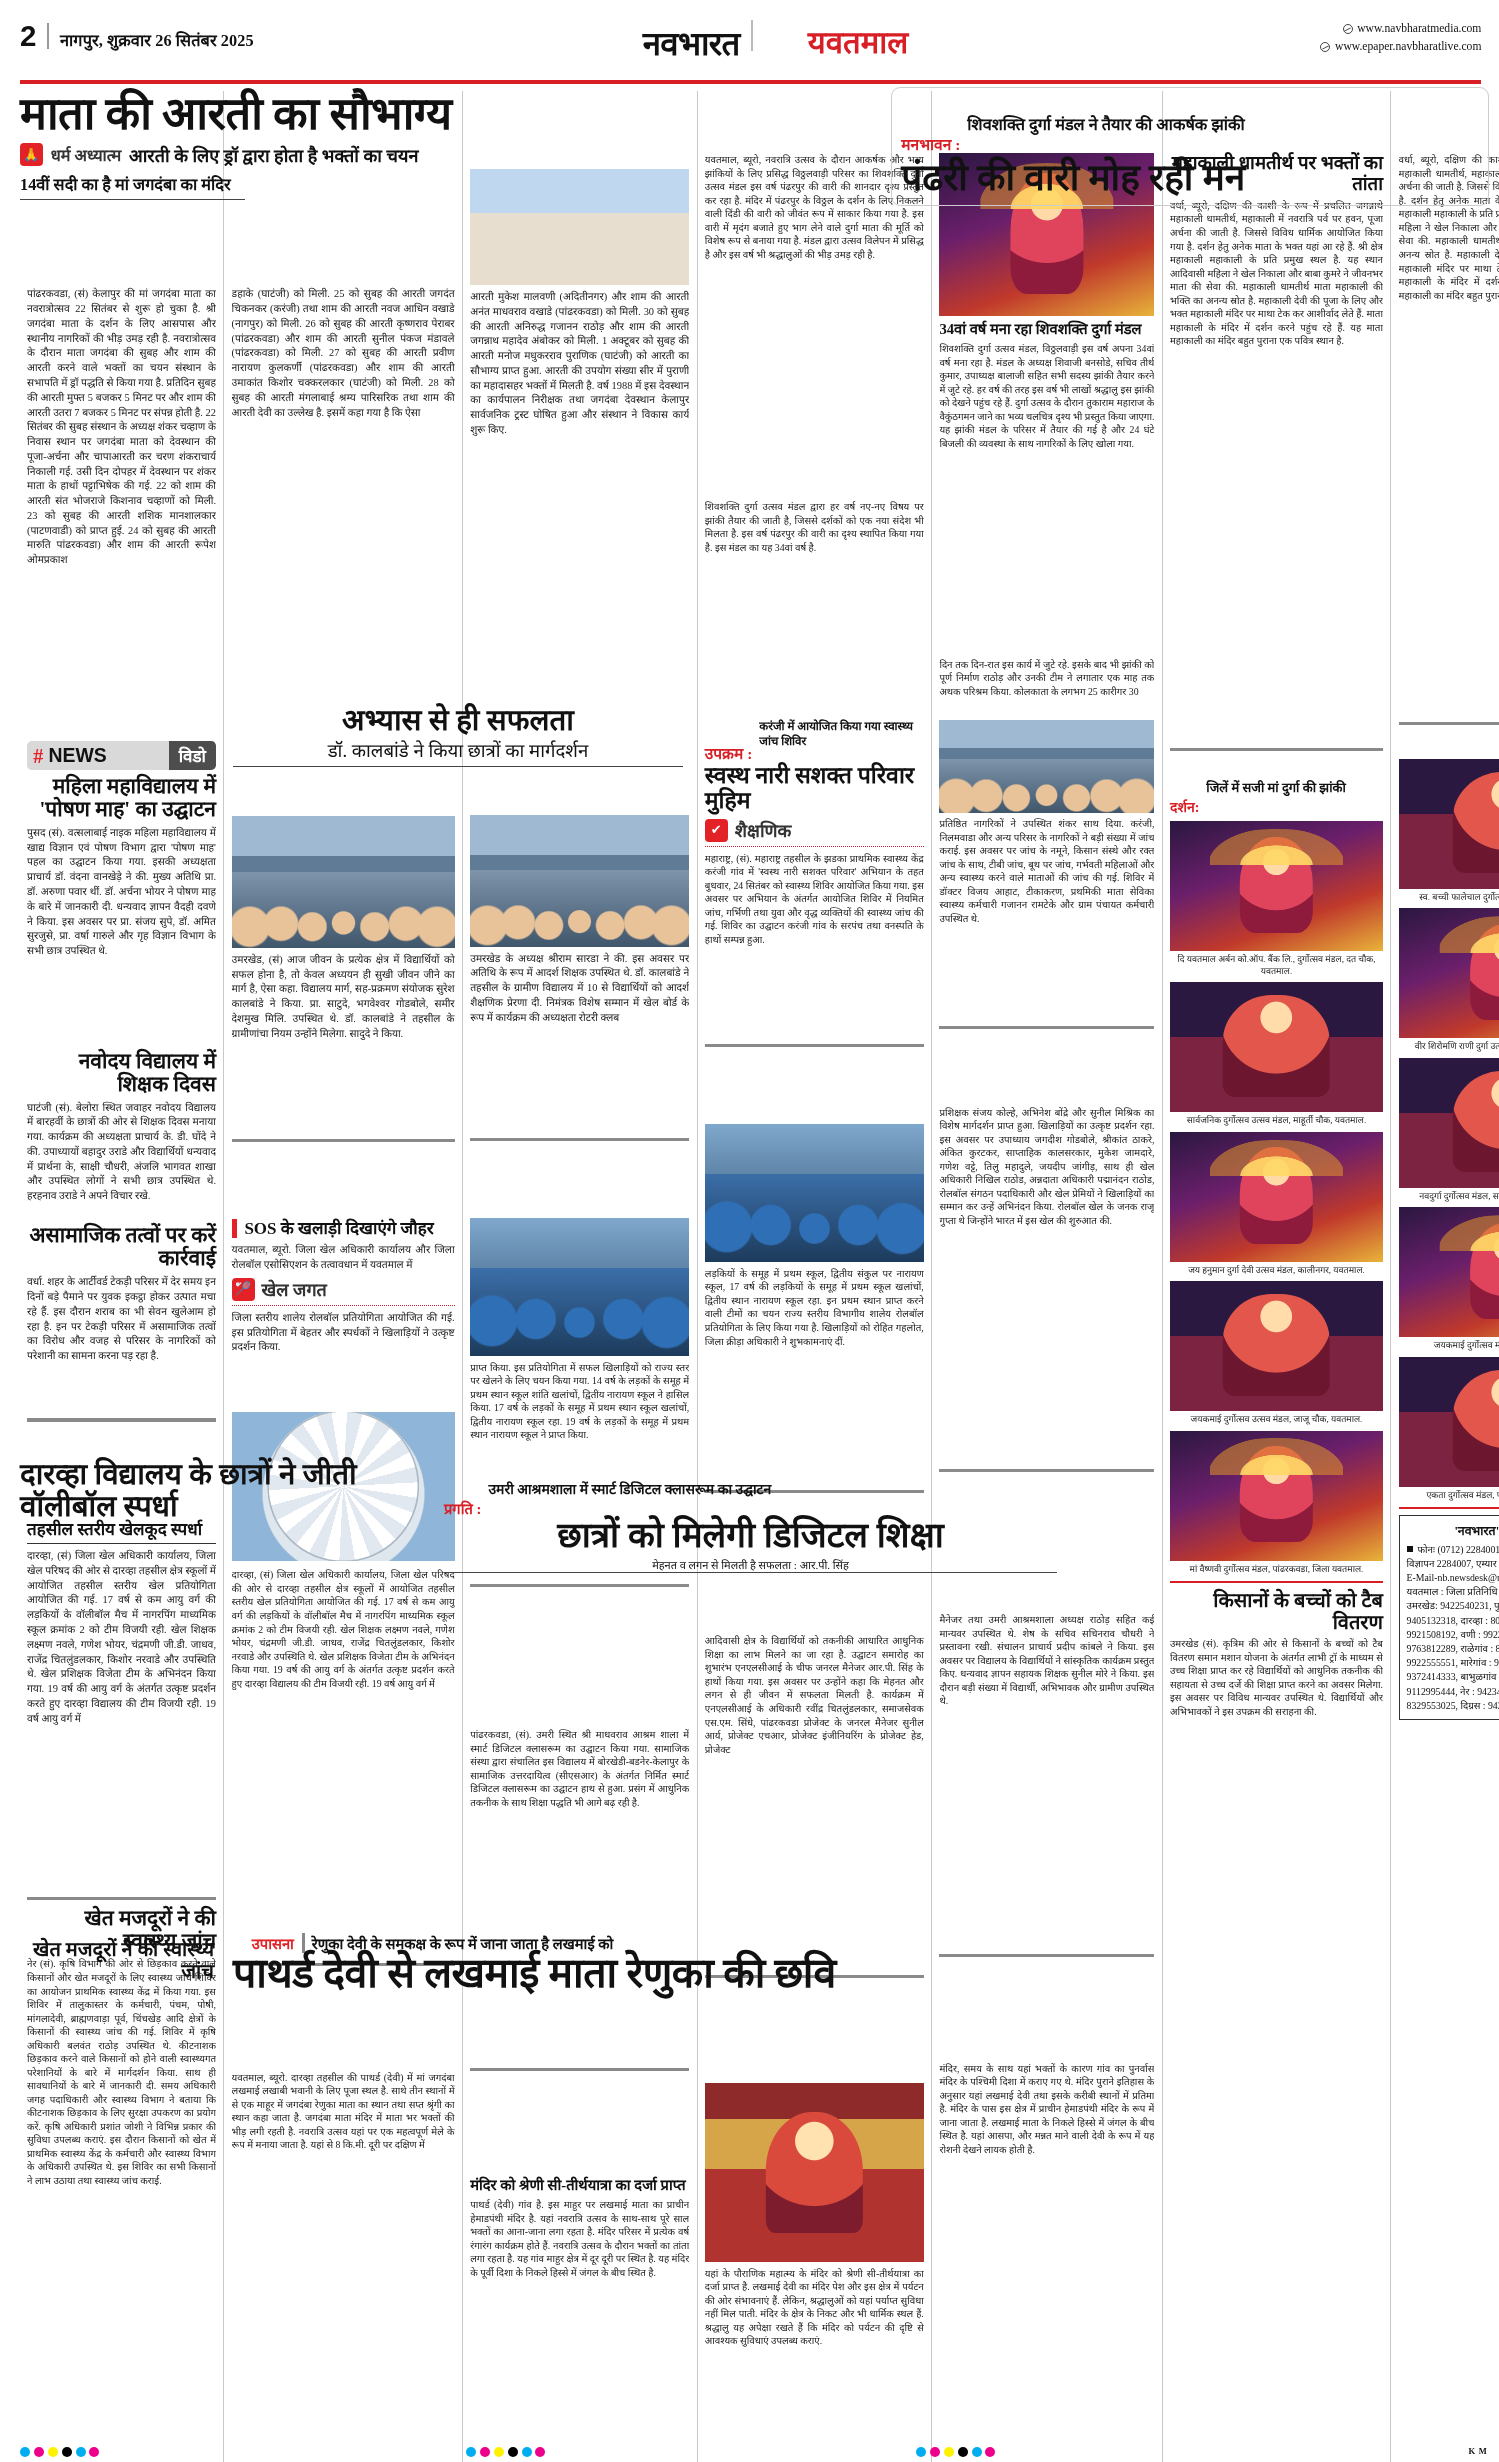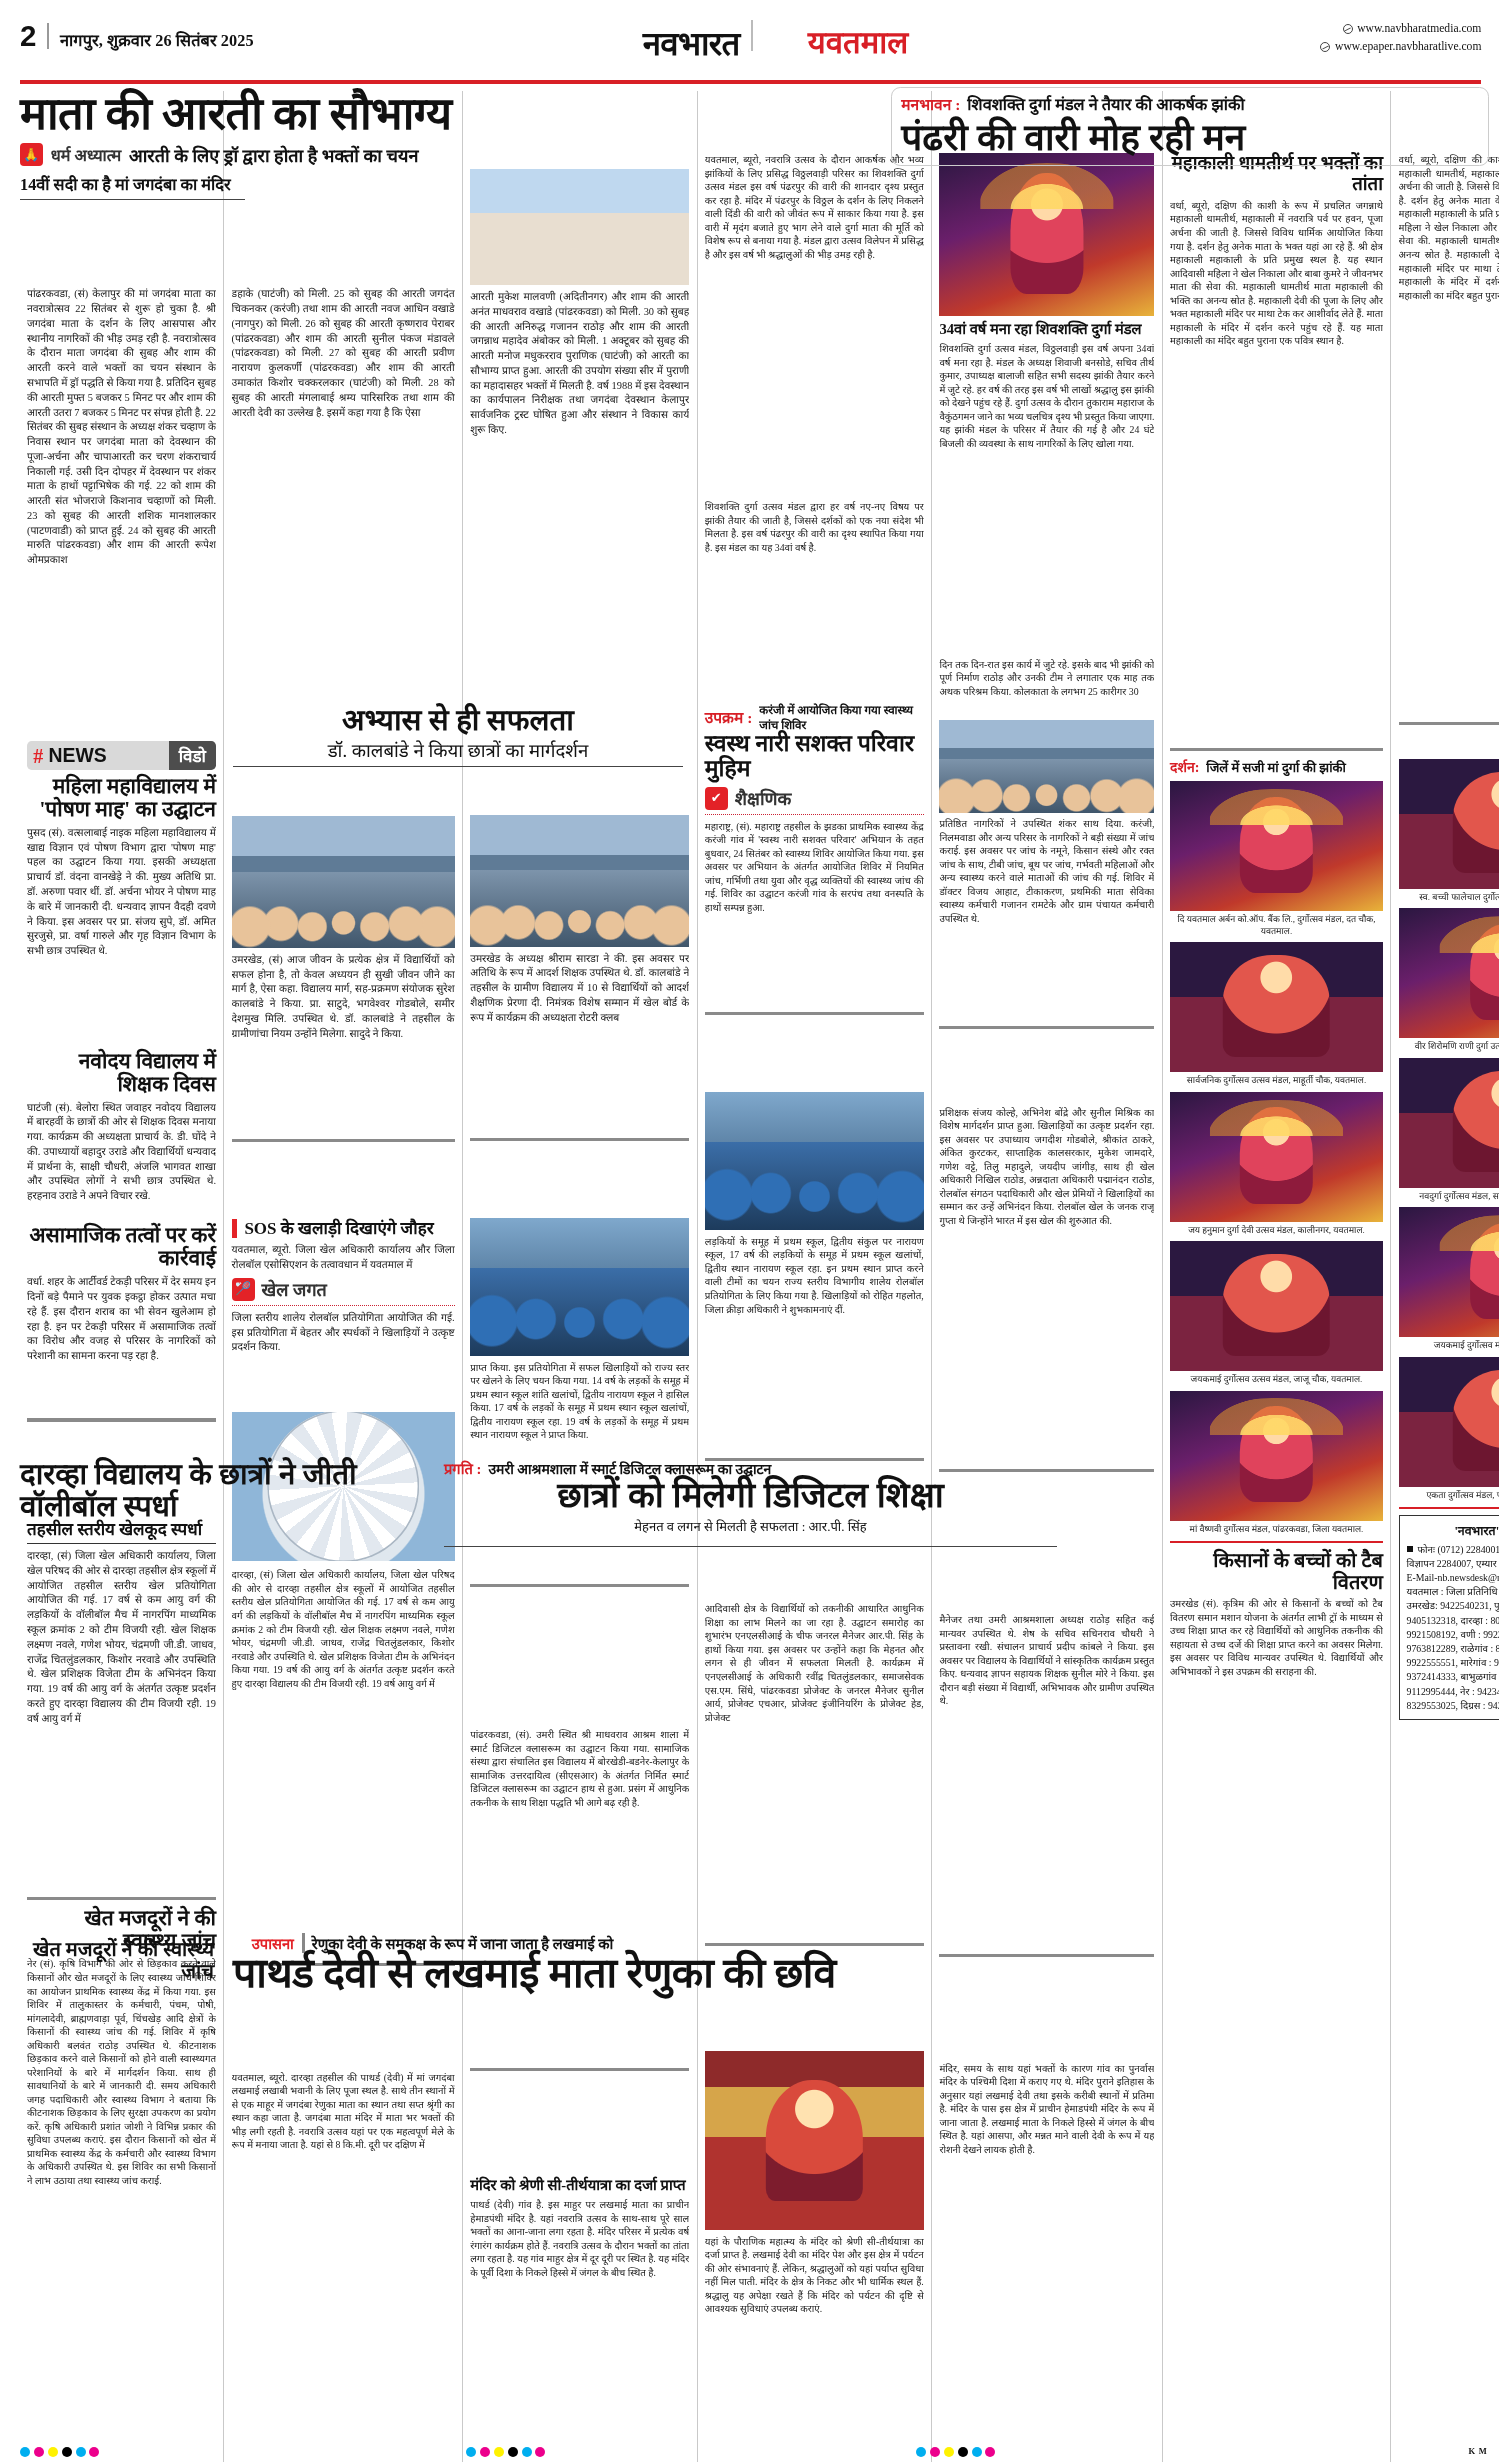--- a/index.html
+++ b/index.html
@@ -70,21 +70,21 @@
     font-size: 49px; font-weight: 900; line-height: 1.02; letter-spacing:-0.5px;
     font-family: "Liberation Serif", serif;
   }
   .hl-xl { font-size: 36px; font-weight: 900; line-height: 1.04; }
   .hl-lg { font-size: 27px; font-weight: 900; line-height: 1.08; }
   .hl-md { font-size: 21px; font-weight: 900; line-height: 1.1; text-align: right; }
   .hl-sm { font-size: 17px; font-weight: 900; line-height: 1.12; }
   .hl-xs { font-size: 14.7px; font-weight: 800; line-height: 1.15; }
 
   .kicker-line { display:flex; align-items:center; gap:7px; }
-  .kicker-red { color:#d81f26; font-weight:900; font-size: 15.5px; white-space:nowrap;}
+  .kicker-red { color:#d81f26; font-weight:900; font-size: 15.5px; white-space:nowrap;margin-top:40px;}
   .kicker-rest { font-weight: 600; font-size: 16.3px; }
 
   .sect-badge {
     display:inline-flex; align-items:center; gap: 7px;
   }
   .sq-icon {
     width: 23px; height: 23px; border-radius: 3.9px; background: #e32227;
     display:flex; align-items:center; justify-content:center; color:#fff; font-size:13px; flex:0 0 auto;
   }
   .badge-label { font-weight: 900; font-size: 18px; color: #333; }
@@ -502,21 +502,21 @@
   <div style="position:absolute;left:20px;top:1459px;width:418px">
     <div class="hl-lg hindi" style="font-size:29.5px">दारव्हा विद्यालय के छात्रों ने जीती वॉलीबॉल स्पर्धा</div>
   </div>
 
   <div style="position:absolute;left:444px;top:1458px;width:613px">
     <div class="kicker-line">
       <span class="kicker-red hindi" style="font-size:14.7px">प्रगति :</span>
       <span class="kicker-rest hindi" style="font-size:14px">उमरी आश्रमशाला में स्मार्ट डिजिटल क्लासरूम का उद्घाटन</span>
     </div>
     <div class="hl-xl hindi" style="font-size:35px;text-align:center">छात्रों को मिलेगी डिजिटल शिक्षा</div>
-    <div class="hindi" style="font-size:13px;text-align:center;border-bottom:1.2px solid #444;padding-bottom:11px;margin-top:2.3px">मेहनत व लगन से मिलती है सफलता : आर.पी. सिंह</div>
+    <div class="hindi" style="font-size:11px;text-align:center;border-bottom:1.2px solid #444;padding-bottom:0;margin-top:2.3px">मेहनत व लगन से मिलती है सफलता : आर.पी. सिंह</div>
   </div>
 
   <div style="position:absolute;left:233px;top:1933px;width:821px">
     <div class="kicker-line">
       <span class="graybar-left"></span>
       <span class="hindi" style="color:#e32227;font-weight:900;font-size:14.7px;border-right:3.1px solid #888;padding-right:7.8px">उपासना</span>
       <span class="hindi" style="font-size:14.7px;font-weight:600">रेणुका देवी के समकक्ष के रूप में जाना जाता है लखमाई को</span>
     </div>
     <div class="hl-mega hindi" style="font-size:41px">पाथर्ड देवी से लखमाई माता रेणुका की छवि</div>
   </div>

